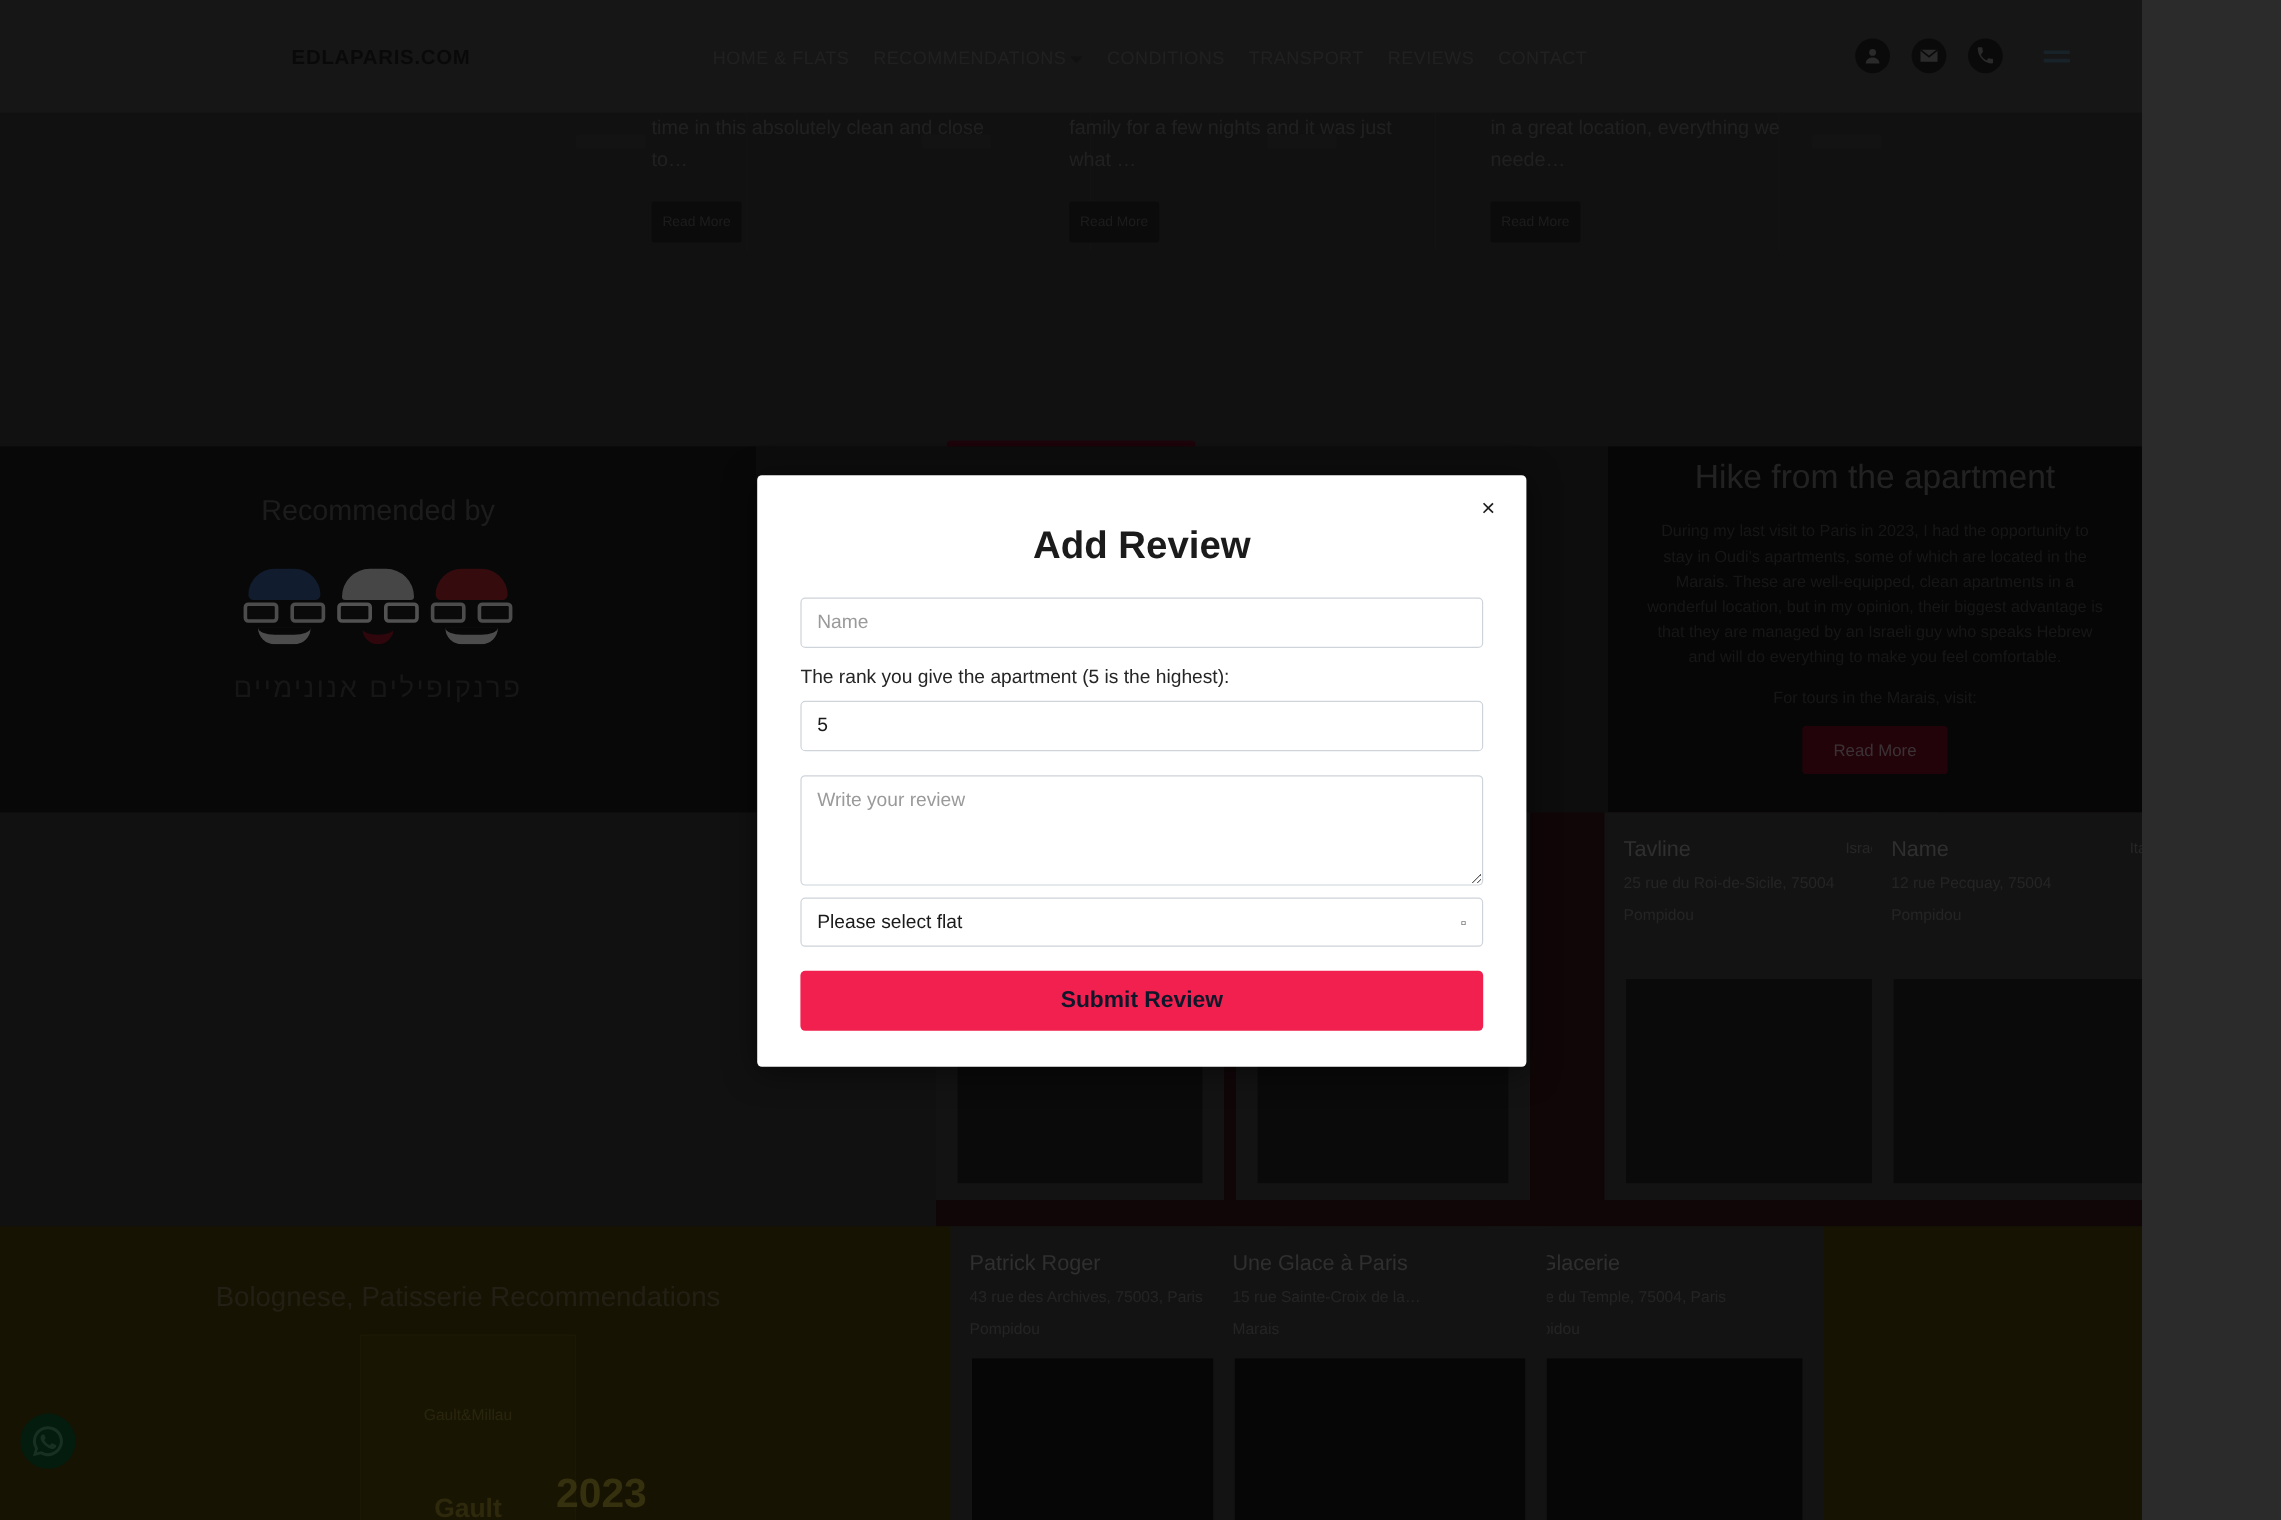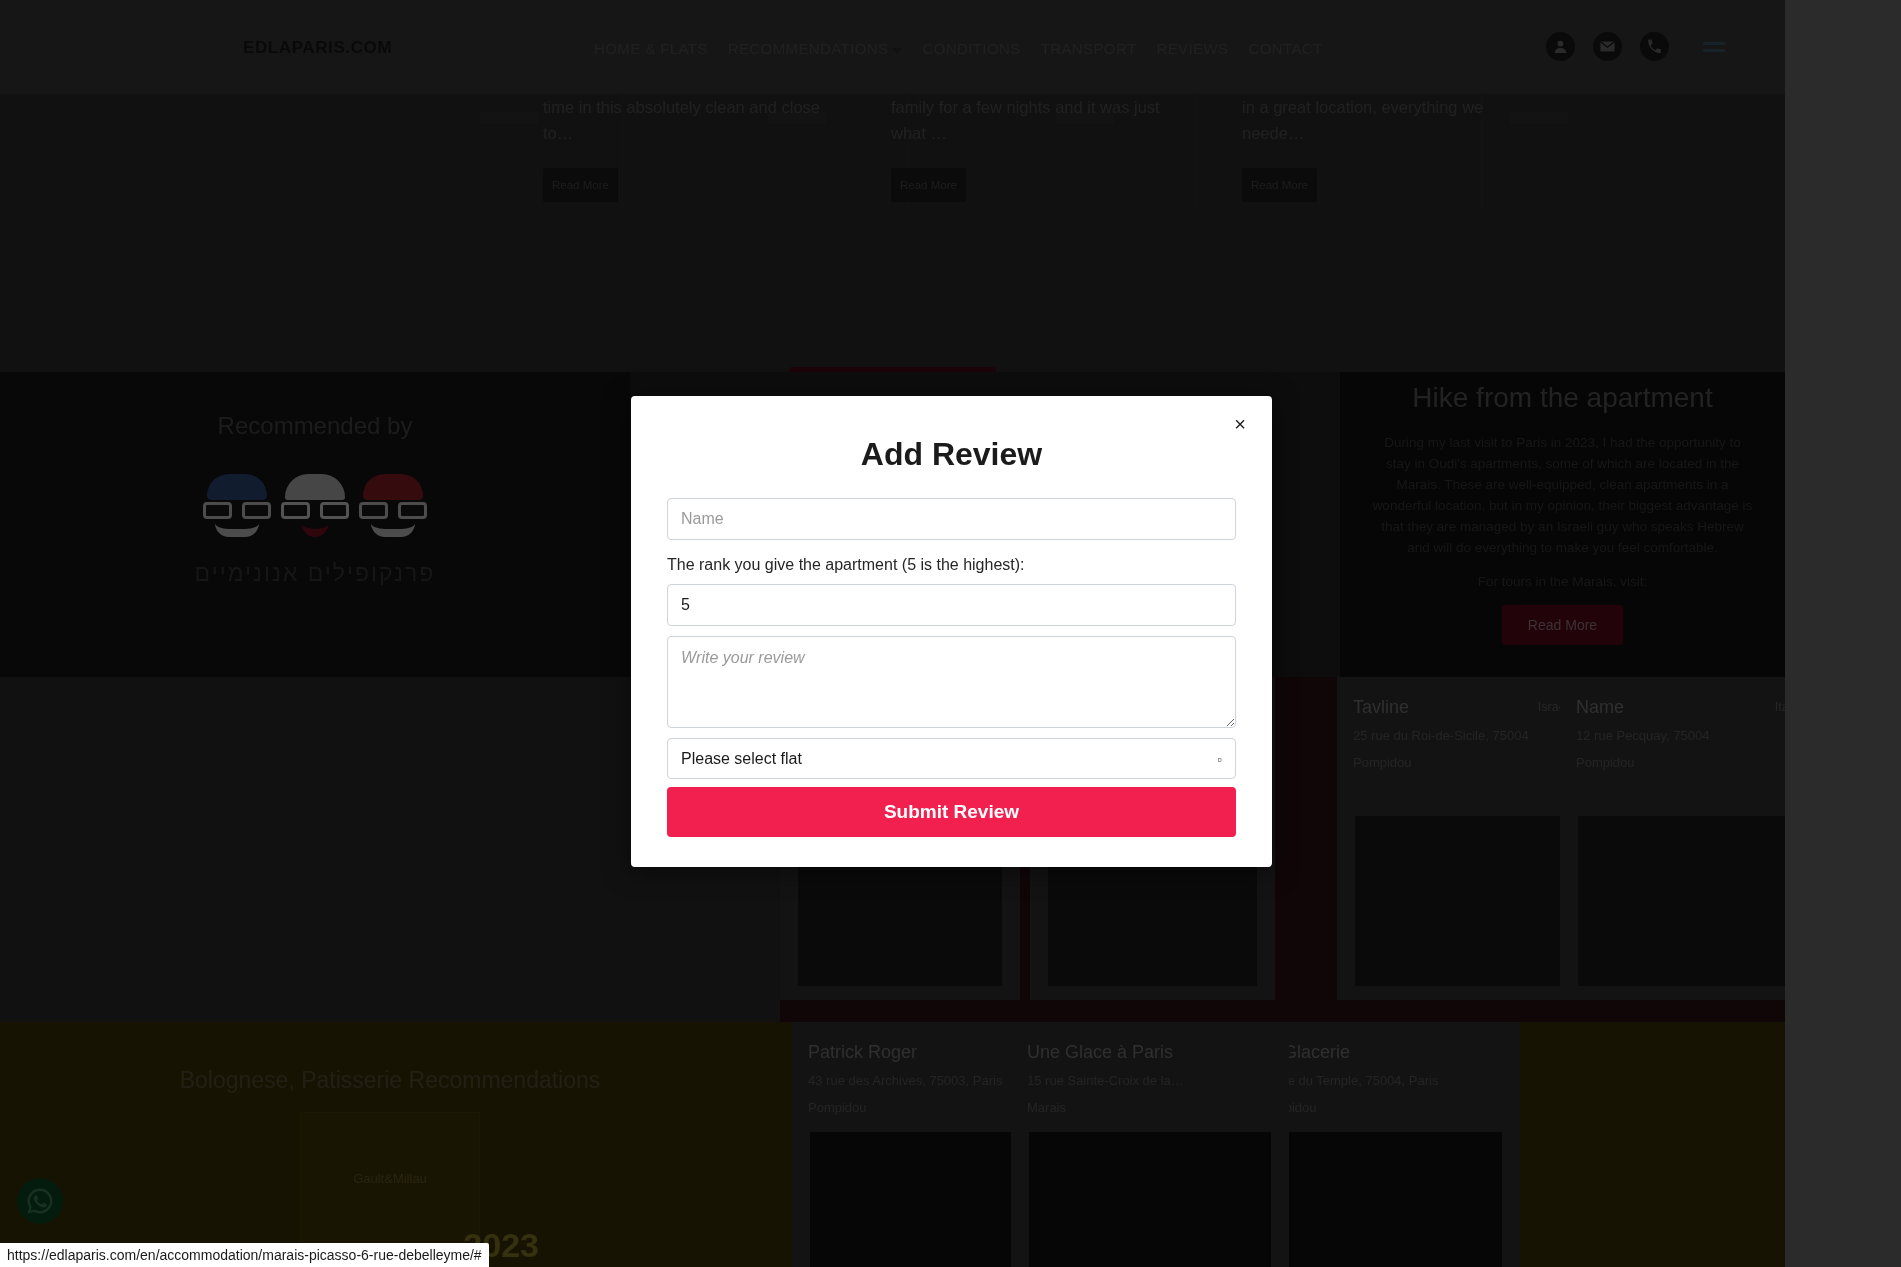--- a/index.html
+++ b/index.html
@@ -210,33 +210,33 @@
     margin: 10px 0 25px 0;
   }
   .field {
     display: block; width: 100%; font-size: 16px; color: #1a1a1a;
     border: 1px solid #ced4da; border-radius: 4px; padding: 11px 13px;
     font-family: "Liberation Sans", sans-serif; background: #fff;
     outline: none;
   }
   .field::placeholder { color: #9a9a9a; }
   .rank-label { font-size: 16px; color: #262626; margin: 16px 0 10px 0; display: block; }
-  .ta-review { height: 92px; resize: vertical; margin-top: 10px; line-height: 20px; font-style: italic; }
+  .ta-review { height: 92px; resize: vertical; margin-top: 20px; line-height: 20px; }
   .sel-flat {
     margin-top: 10px; appearance: none; -webkit-appearance: none;
     background-image: none; padding-right: 34px; cursor: pointer;
   }
   .sel-wrap { position: relative; }
   .sel-arrow {
     position: absolute; right: 14px; top: 50%; transform: translateY(-50%);
     color: #444; font-size: 13px; pointer-events: none;
   }
   .btn-submit {
-    display: block; width: 100%; margin-top: 8px;
-    background: #f2204e; color: #ffffff; border: none; border-radius: 4px;
+    display: block; width: 100%; margin-top: 20px;
+    background: #f2204e; color: #0f172a; border: none; border-radius: 4px;
     font-size: 19px; font-weight: bold; padding: 14px 0; cursor: pointer;
     font-family: "Liberation Sans", sans-serif;
   }
 </style>
 </head>
 <body>
 
 <div id="page">
 
   <div class="bg-layer">
@@ -438,15 +438,14 @@
     <div class="sel-wrap">
       <select class="field sel-flat">
         <option>Please select flat</option>
       </select>
       <span class="sel-arrow">▫</span>
     </div>
 
     <button class="btn-submit">Submit Review</button>
   </div>
 
-  <div class="status-bar">https://edlaparis.com/en/accommodation/marais-picasso-6-rue-debelleyme/#</div>
 
 </div>
 
 </body></html>

